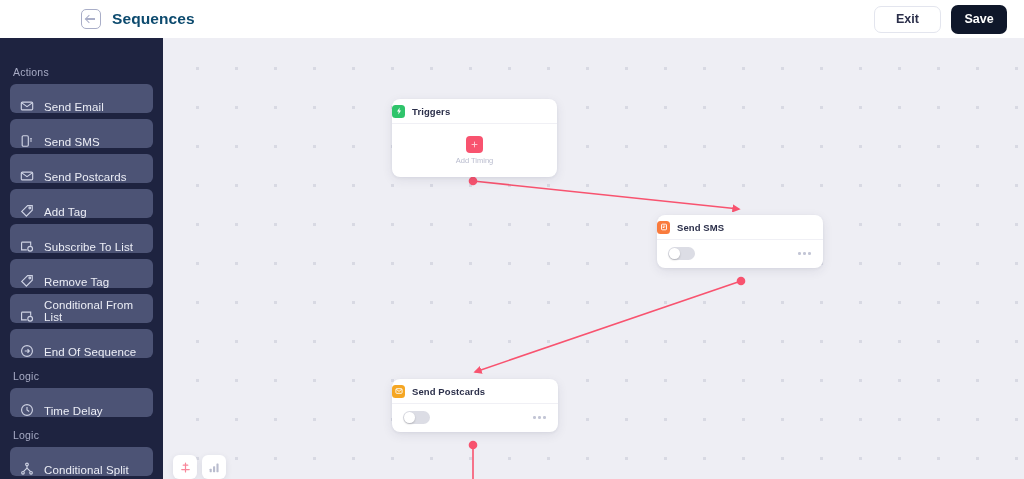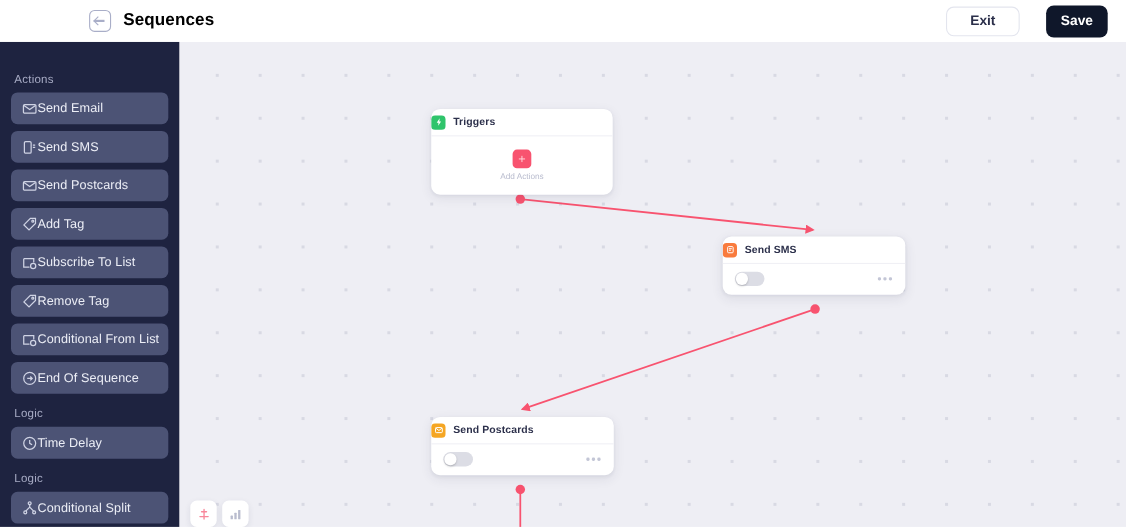--- a/index.html
+++ b/index.html
@@ -38,26 +38,26 @@
   }
   .back-icon::after {
     content: "";
     position: absolute; left: 4px; top: 6px;
     width: 5px; height: 5px;
     border-left: 1.6px solid #a9aec8;
     border-bottom: 1.6px solid #a9aec8;
     transform: rotate(45deg);
   }
   #page-title {
-    font-size: 15.5px; font-weight: bold; color: #000000;
+    font-size: 15.5px; font-weight: bold; color: #0c4a6e;
     letter-spacing: .1px;
   }
   #header-actions {
     margin-left: auto; margin-right: 17px;
-    display: flex; align-items: center; gap: 24px;
+    display: flex; align-items: center; gap: 10px;
   }
   .btn {
     border-radius: 7px; font-size: 12.5px; font-weight: bold;
     display: flex; align-items: center; justify-content: center;
     cursor: pointer; user-select: none;
   }
   #exit-button {
     width: 67px; height: 27px;
     background: #ffffff; color: #2b2f4a;
     border: 1px solid #e3e5ee;
@@ -78,22 +78,22 @@
     z-index: 30;
   }
   .side-section-label {
     color: #a7abc4; font-size: 10.5px;
     margin: 12px 0 6px 3px;
     letter-spacing: .2px;
   }
   .side-item {
     height: 29px; background: #4c5375;
     border-radius: 6px;
-    display: flex; align-items: center;
-    padding-left: 10px; 
+    display: flex; align-items: flex-end;
+    padding-left: 10px; gap: 10px;
     margin-bottom: 6px;
     cursor: pointer;
   }
   .side-item-label {
     color: #eceef6; font-size: 11.5px; letter-spacing: .1px;
   }
   .side-icon { width: 14px; height: 14px; flex: none; display: block; color: #cfd3e4; }
   .side-icon svg { display: block; }
 
   
@@ -332,21 +332,21 @@
             </svg>
         </span>
         <span class="node-title">Triggers</span>
       </div>
       <div class="node-body" id="triggers-body">
         <div id="add-trigger-square">
           <svg width="9" height="9" viewBox="0 0 16 16" stroke="#ffd2da" stroke-width="1.6" stroke-linecap="round">
             <path d="M8 3.6v8.8M3.6 8h8.8"></path>
           </svg>
         </div>
-        <div id="add-trigger-label">Add Actions</div>
+        <div id="add-trigger-label">Add Timing</div>
       </div>
     </div>
 
     <div class="node" id="node-sms">
       <div class="node-head">
         <span class="node-badge" style="background:#f97b3d">
           <svg width="8" height="8" viewBox="0 0 16 16" fill="none" stroke="#ffffff" stroke-width="1.8">
             <rect x="3" y="2.4" width="10" height="11.2" rx="1.6"></rect>
               <path d="M5.4 6.2h5.2M5.4 9h3.4"></path>
           </svg>

